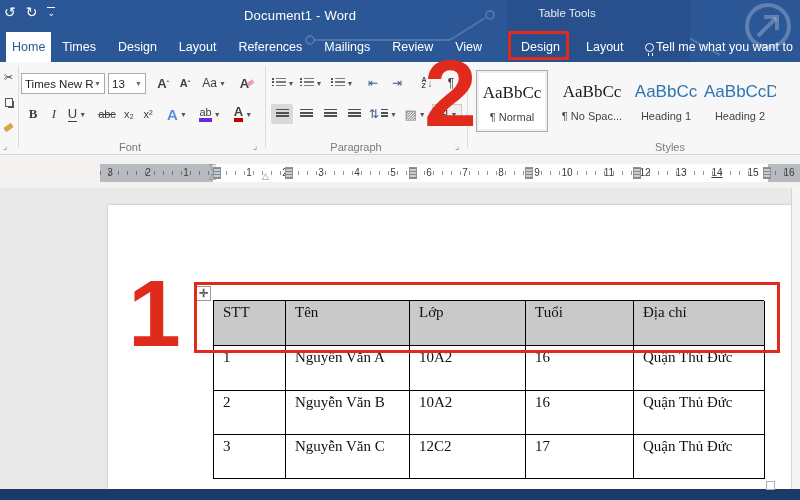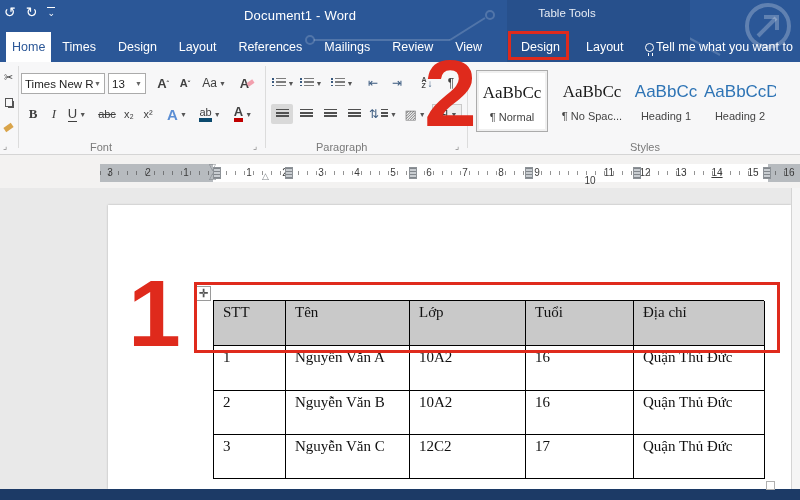--- a/index.html
+++ b/index.html
@@ -24,33 +24,33 @@
   .ctx-layout { left:576px; }
   .tellme { position:absolute; left:645px; top:32px; height:30px; display:flex; align-items:center; gap:2px; color:#fff; font-size:12.5px; white-space:nowrap; cursor:pointer; }
   .bulb { width:9px; height:9px; border:1.5px solid #fff; border-radius:50%; position:relative; flex:0 0 auto; }
   .bulb::after { content:""; position:absolute; left:2px; top:9px; width:3px; height:3px; border-left:1.5px solid #fff; border-right:1.5px solid #fff; }
 
   .redbox-design { position:absolute; left:508px; top:31px; width:61px; height:29px; border:3px solid #df2a1c; z-index:30; pointer-events:none; }
 
   
   .ribbon { position:absolute; left:0; top:62px; width:800px; height:93px; background:#f7f7f8; border-bottom:1px solid #d5d5d5; font-size:12px; color:#333; }
   .vsep { position:absolute; top:4px; height:82px; width:1px; background:#dcdcdc; }
-  .grp-label { position:absolute; top:79px; font-size:11px; color:#7a7a7a; }
+  .grp-label { position:absolute; top:79px; font-size:11px; color:#7a7a7a; text-align:center; }
   .launcher { position:absolute; top:79px; font-size:9px; color:#8a8a8a; cursor:pointer; }
   .rbtn { position:absolute; display:flex; align-items:center; justify-content:center; cursor:pointer; color:#404040; }
   .rbtn .dd { font-size:7px; margin-left:2px; color:#555; }
   .sel { background:#d9d9d9; border-radius:2px; }
   .combo { position:absolute; background:#fff; border:1px solid #ababab; display:flex; align-items:center; font-size:11.5px; color:#222; padding:0 3px; cursor:pointer; }
   .combo .dd { margin-left:auto; font-size:7px; color:#666; }
   .stripes { width:13px; height:10px; background:repeating-linear-gradient(to bottom,#505050 0 1.3px,transparent 1.3px 3.2px); }
   .list-ico { width:14px; height:10px; background:
       repeating-linear-gradient(to bottom,#7d7d7d 0 1.3px,transparent 1.3px 3.4px) 4px 0/10px 10px no-repeat,
       repeating-linear-gradient(to bottom,#39597e 0 1.6px,transparent 1.6px 3.4px) 0 0/2px 10px no-repeat; }
   .u-line { border-bottom:1.5px solid #404040; }
-  .hl-bar { display:inline-block; border-bottom:4px solid #0c4a6e; line-height:11px;text-align:center; }
+  .hl-bar { display:inline-block; border-bottom:4px solid #6d28d9; line-height:11px;text-align:center; }
   .fc-bar { display:inline-block; border-bottom:4px solid #c00000; line-height:12px; }
   .eff-a { color:#5b8ed4; font-weight:bold; }
   .clear-wedge { display:inline-block; width:7px; height:4px; background:#f2a0ae; transform:rotate(-35deg); margin-left:-2px; }
   .sortico { display:flex; flex-direction:column; font-size:7px; line-height:6px; font-weight:bold; color:#444; }
   .sortarrow { color:#39597e; font-size:10px; margin-left:1px; }
 
   
   .style-item { position:absolute; top:8px; width:72px; height:62px; cursor:pointer; text-align:center; overflow:hidden; }
   .style-item.selected { border:1px solid #ababab; box-shadow:inset 0 0 0 2px #f0f0f0; background:#fff; }
   .style-sample { font-size:17px; margin-top:12px; white-space:nowrap; color:#1a1a1a; font-family:"Liberation Serif",serif; }
@@ -292,21 +292,21 @@
         <span class="ruler-num" style="left: 86px;">1</span>
         <span class="ruler-num" style="left: 149px;">1</span>
         <span class="ruler-num" style="left: 185px;">2</span>
         <span class="ruler-num" style="left: 221px;">3</span>
         <span class="ruler-num" style="left: 257px;">4</span>
         <span class="ruler-num" style="left: 293px;">5</span>
         <span class="ruler-num" style="left: 329px;">6</span>
         <span class="ruler-num" style="left: 365px;">7</span>
         <span class="ruler-num" style="left: 401px;">8</span>
         <span class="ruler-num" style="left: 437px;">9</span>
-        <span class="ruler-num" style="left: 490px; margin-top: 8px;">10</span>
+        <span class="ruler-num" style="left: 467px;">10</span>
         <span class="ruler-num" style="left: 509px;">11</span>
         <span class="ruler-num" style="left: 545px;">12</span>
         <span class="ruler-num" style="left: 581px;">13</span>
         <span class="ruler-num" style="left: 617px; text-decoration: underline;">14</span>
         <span class="ruler-num" style="left: 653px;">15</span>
         <span class="ruler-num" style="left: 689px;">16</span>
         <span class="col-marker" style="left: 113px;"></span>
         <span class="col-marker" style="left: 185px;"></span>
         <span class="col-marker" style="left: 309px;"></span>
         <span class="col-marker" style="left: 425px;"></span>

